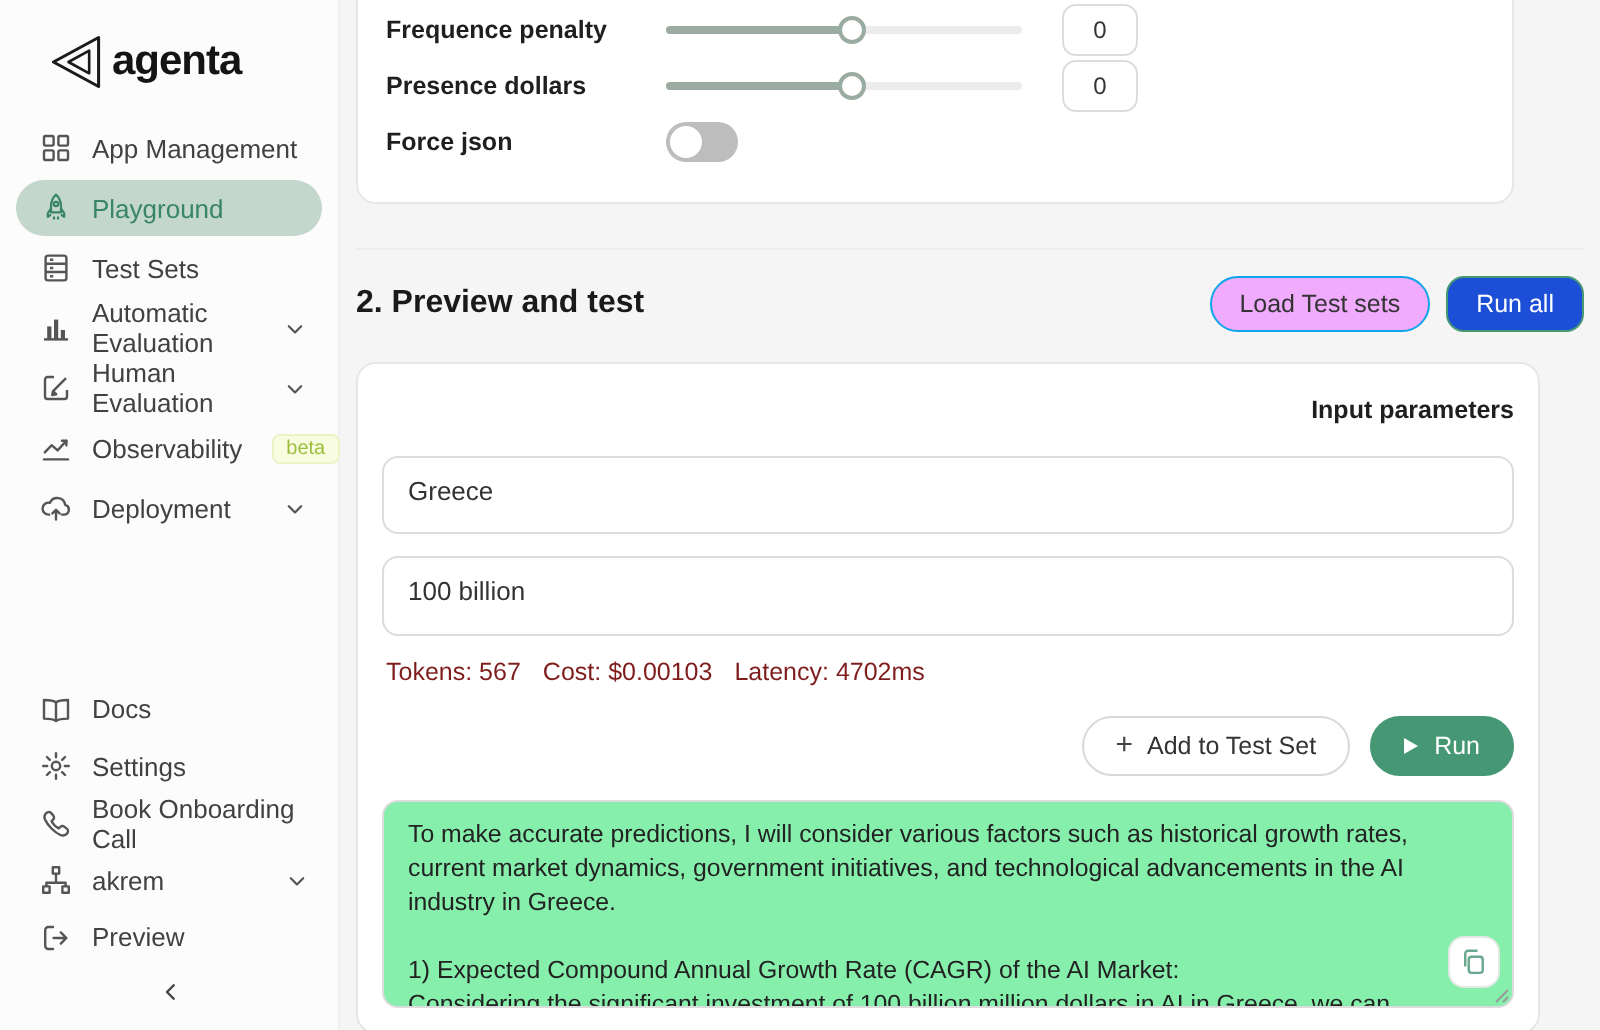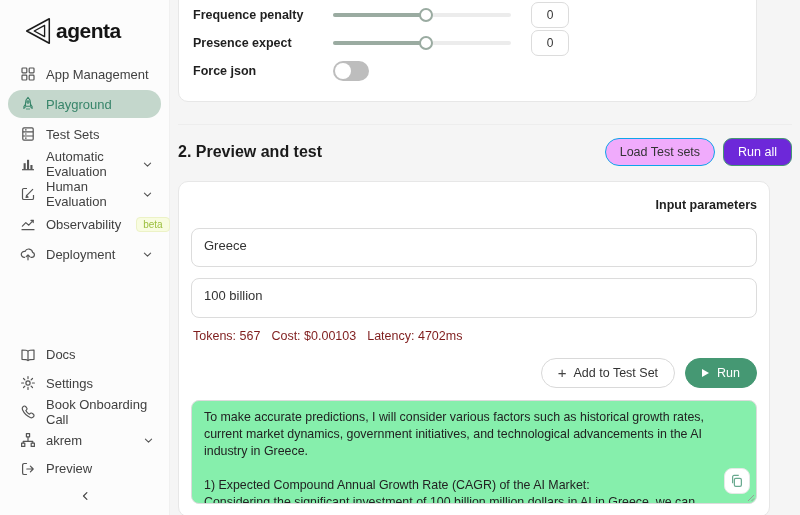--- a/index.html
+++ b/index.html
@@ -35,21 +35,21 @@
   .toggle { width:36px; height:20px; border-radius:10px; background:#bdbdbd; position:relative; cursor:pointer; }
   .toggle .knob { position:absolute; left:2px; top:2px; width:16px; height:16px; background:#fff; border-radius:50%; }
 
   .divider { height:1px; background:#ededed; margin:22px 0 0 0; }
 
   .preview-head { display:flex; align-items:center; justify-content:space-between; margin-top:12px; height:30px; }
   .preview-title { font-size:16px; font-weight:bold; color:#1a1a1a; }
   .head-actions { display:flex; gap:8px; }
   .btn { display:inline-flex; align-items:center; justify-content:center; font-size:12.5px; cursor:pointer; white-space:nowrap; }
   .btn-default { background:#f0abfc; border:1px solid #0ea5e9; color:#333; height:28px; padding:0 14px; border-radius:15px; }
-  .btn-green { background:#6d28d9; border:1px solid #459873; color:#fff; height:28px; padding:0 14px; border-radius:9px; }
+  .btn-green { background:#1d4ed8; border:1px solid #459873; color:#fff; height:28px; padding:0 14px; border-radius:9px; }
   .btn-pill-green { background:#459873; border:1px solid #459873; color:#fff; height:30px; padding:0 16px; border-radius:16px; gap:8px; }
   .btn-pill-default { background:#fff; border:1px solid #d9d9d9; color:#333; height:30px; padding:0 16px; border-radius:16px; gap:7px; }
   .plus-glyph { font-size:15px; line-height:1; color:#444; margin-top:-1px; }
   .play-tri { width:0; height:0; border-top:4.5px solid transparent; border-bottom:4.5px solid transparent; border-left:7px solid #fff; }
 
   .io-card { width:592px; margin-top:14px; padding:12px 12px 12px 12px; position:relative; }
   .io-label { font-size:12.5px; font-weight:bold; color:#1f1f1f; margin:4px 0 16px 2px;text-align:right; }
   .io-input { width:100%; border:1px solid #dcdcdc; border-radius:8px; background:#fff; font-family:"Liberation Sans",sans-serif; font-size:13px; color:#333; padding:9px 12px 0 12px; resize:none; outline:none; display:block; overflow:hidden; }
   .io-input.first { height:39px; margin-bottom:11px; }
   .io-input.second { height:40px; }
@@ -240,21 +240,21 @@
       <div class="param-row">
         <span class="param-label">Frequence penalty</span>
         <div class="slider">
           <div class="rail"></div>
           <div class="fill"></div>
           <div class="handle"></div>
         </div>
         <div class="value-box">0</div>
       </div>
       <div class="param-row">
-        <span class="param-label">Presence expect</span>
+        <span class="param-label">Presence dollars</span>
         <div class="slider">
           <div class="rail"></div>
           <div class="fill"></div>
           <div class="handle"></div>
         </div>
         <div class="value-box">0</div>
       </div>
       <div class="param-row">
         <span class="param-label">Force json</span>
         <div class="toggle">

